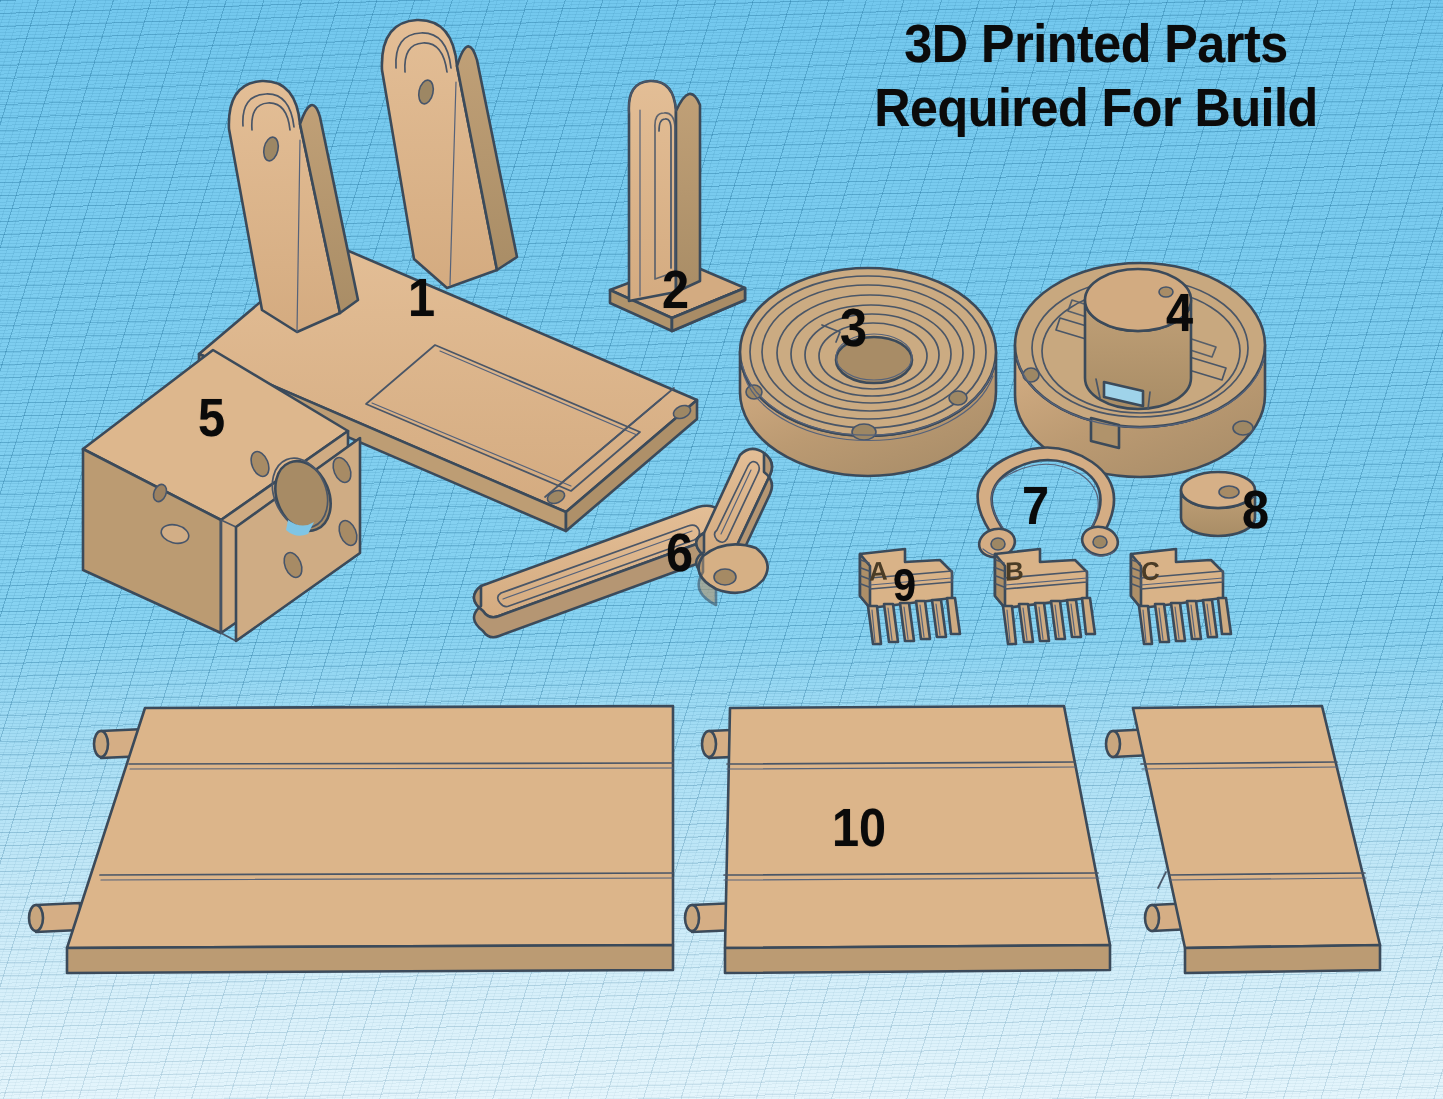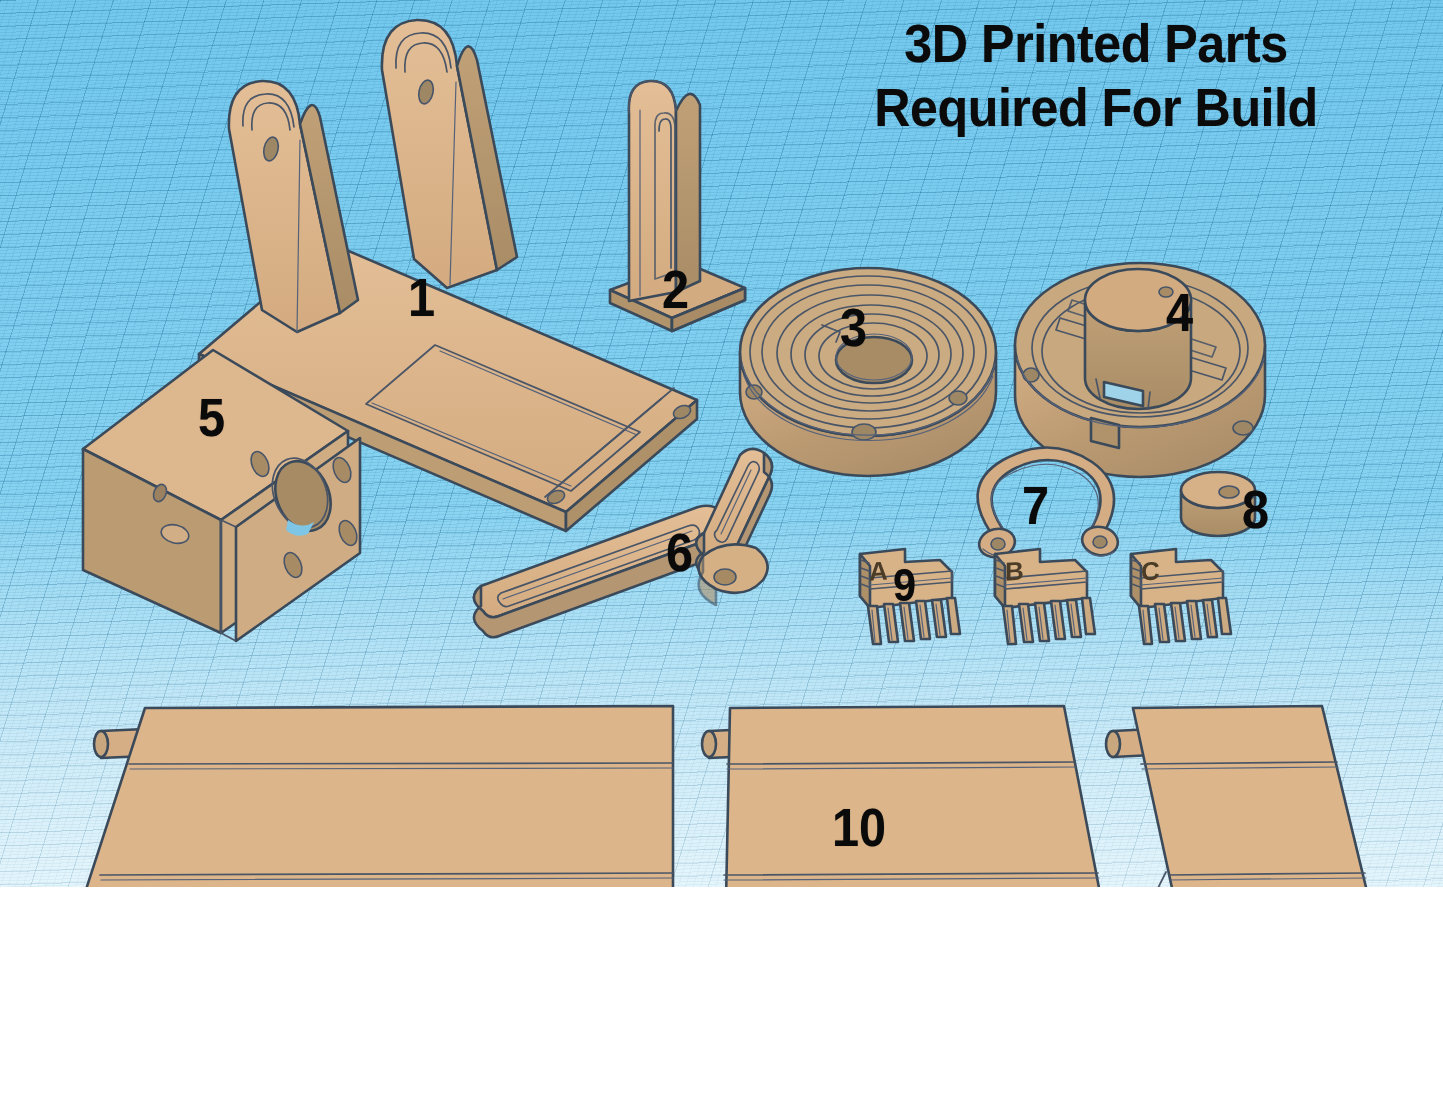--- a/index.html
+++ b/index.html
@@ -2,21 +2,21 @@
 <html><head>
 <meta charset="utf-8">
 <title>3D Printed Parts Required For Build</title>
 <style>
   html,body{margin:0;padding:0;background:#fff;}
   body{font-family:"Liberation Sans",sans-serif;}
 
   #stage{
     position:relative;
     width:1443px;
-    height:887px;
+    height:1099px;
     overflow:hidden;
     background:#7ecdf0;
   }
 
   
   #grid-bg{
     position:absolute;
     inset:0;
     background-color:#79cbef;
     background-image:

